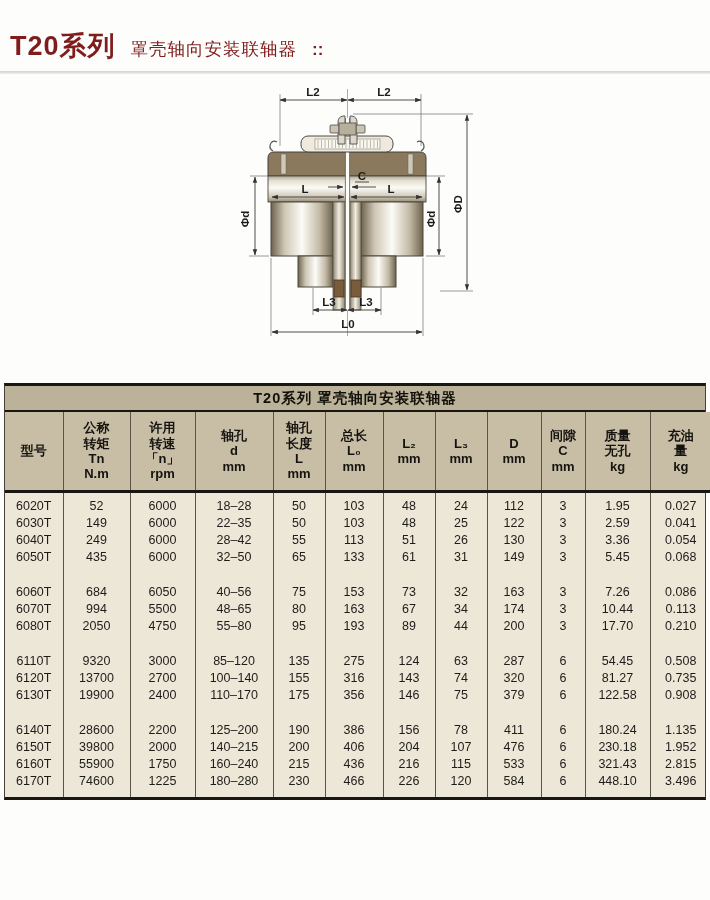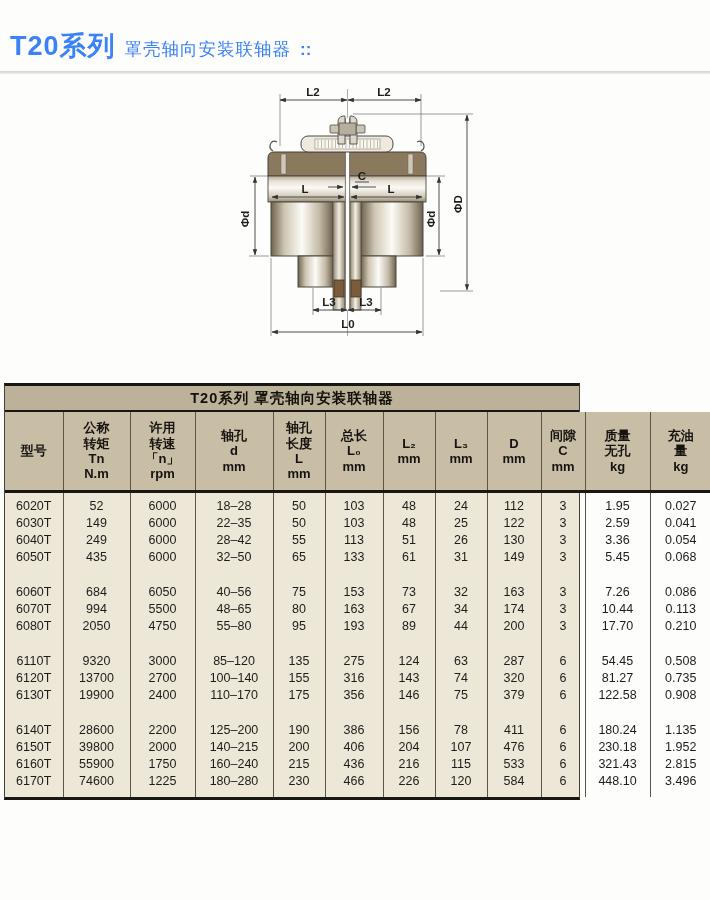--- a/index.html
+++ b/index.html
@@ -2,34 +2,34 @@
 <html><head>
 <meta charset="utf-8">
 <style>
   html,body{margin:0;padding:0;}
   body{
     width:710px;height:900px;position:relative;overflow:hidden;
     background:#fdfdfc;
     font-family:"Liberation Sans","DejaVu Sans",sans-serif;
   }
   
-  .page-title{position:absolute;left:10px;top:28px;display:flex;align-items:baseline;gap:9px;color:#3b82f6;}
+  .page-title{position:absolute;left:10px;top:28px;display:flex;align-items:baseline;gap:15px;color:#7f1d1d;}
   .t-main{font-size:27px;font-weight:bold;letter-spacing:1px;}
   .t-sub{font-size:17.5px;font-weight:normal;letter-spacing:1px;}
   .t-colon{font-size:17px;font-weight:bold;}
   .title-rule{position:absolute;left:0;top:71px;width:710px;height:3px;
     background:linear-gradient(#d4d2cf,#efeeec);}
   
   .diagram{position:absolute;left:235px;top:84px;width:250px;height:266px;}
   .dim{stroke:#3a3a3a;stroke-width:0.9;fill:none;}
   .ext{stroke:#6e6e6e;stroke-width:0.7;fill:none;}
   .lbl{font:bold 11.5px "Liberation Sans","DejaVu Sans",sans-serif;fill:#1c1c1c;text-anchor:middle;}
   
   .spec-table-wrap{
-    position:absolute;left:4px;top:383px;width:576px;
+    position:absolute;left:4px;top:383px;width:702px;
     border-left:1px solid #44403a;border-right:1px solid #44403a;
     border-top:3px solid #191712;border-bottom:3px solid #191712;
     background:#ede7d8;box-sizing:border-box;
   }
   .table-caption{
     background:#bcb29a;border-bottom:2px solid #191712;
     text-align:center;font-weight:bold;font-size:14.5px;color:#121109;
     padding:3px 0 2px 0;letter-spacing:1px;
   }
   table{width:100%;border-collapse:collapse;table-layout:fixed;}

